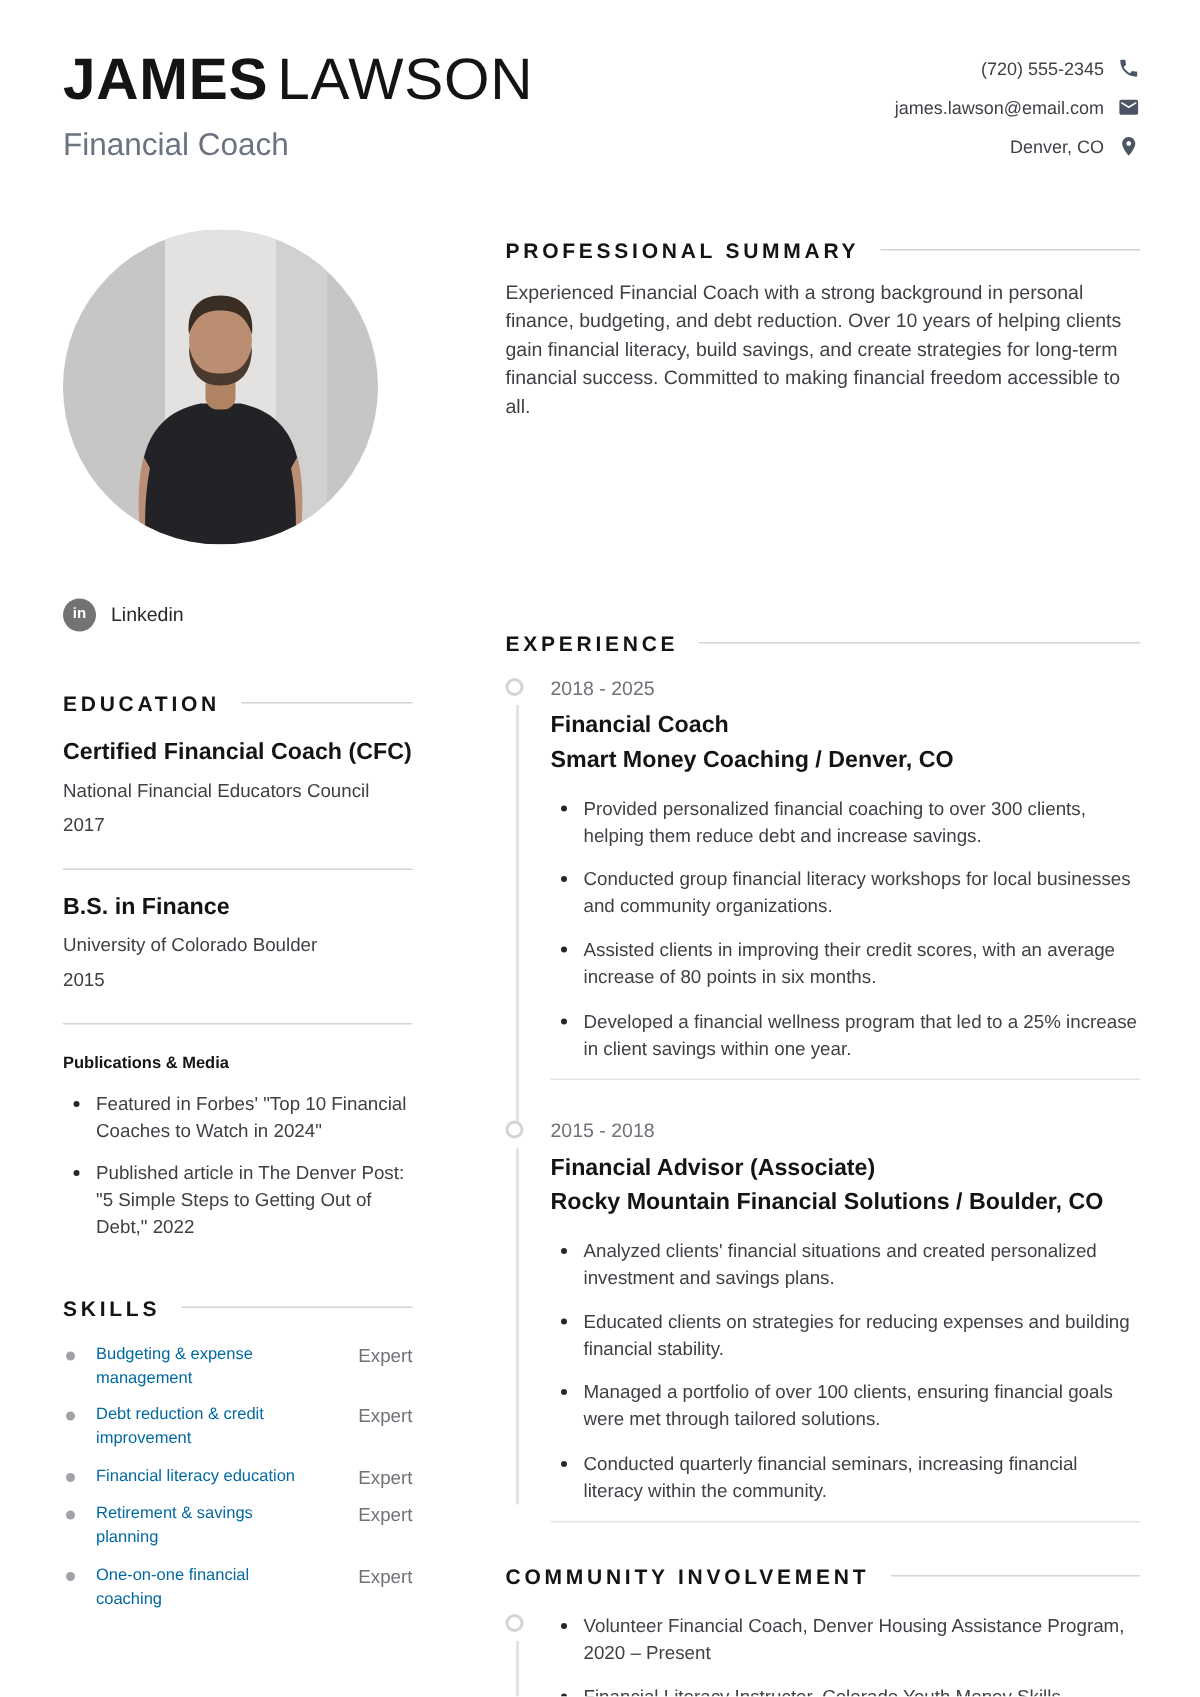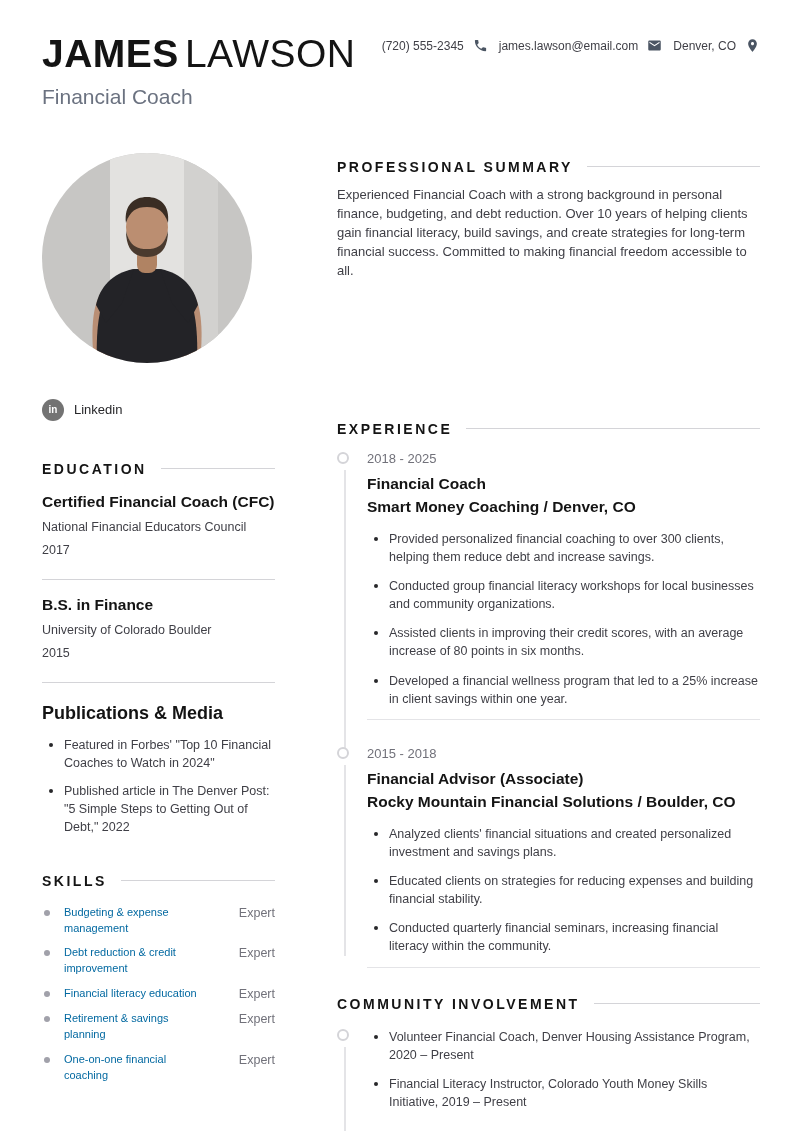--- a/index.html
+++ b/index.html
@@ -7,21 +7,21 @@
   body { font-family:"Liberation Sans","DejaVu Sans",sans-serif; color:#3f3f46; }
   .page { position:relative; width:800px; height:1131px; margin:0 auto; background:#fff;
           padding:34px 40px 0 42px; overflow:hidden; }
 
   
   .header { display:flex; justify-content:space-between; align-items:flex-start; }
   .name { font-size:39px; line-height:1.05; color:#141414; letter-spacing:.5px; }
   .name .first { font-weight:800;margin-top:46px; }
   .name .last  { font-weight:400; margin-left:6px; }
   .job-title { margin-top:10px; font-size:21px; color:#6b7280; font-weight:400; }
-  .contact { display:flex; gap:11px; padding-top:4px; }
+  .contact { display:flex; flex-direction:column; gap:11px; padding-top:4px; }
   .contact-row { display:flex; align-items:center; justify-content:flex-end; gap:9px;
                  font-size:12px; color:#3f3f46; cursor:pointer; }
   .contact-row svg { width:15px; height:15px; fill:#4b5563; flex:0 0 auto; }
 
   
   .main { display:flex; margin-top:44px; }
   .col-left  { width:233px; flex:0 0 233px; }
   .col-right { flex:1; margin-left:62px; }
 
   
@@ -43,21 +43,21 @@
   
   .education { margin-top:40px; }
   .edu-item { padding:16px 0 22px; }
   .edu-degree { font-size:15.5px; font-weight:700; color:#141414; }
   .edu-school { font-size:12.5px; margin-top:9px; color:#3f3f46; }
   .edu-year   { font-size:12.5px; margin-top:9px; color:#3f3f46; }
   .h-divider { height:1px; background:#d4d4d8; }
 
   
   .publications { padding-top:20px; }
-  .pub-heading { font-size:18px; font-weight:700; color:#141414; }
+  .pub-heading { font-size:11px; font-weight:700; color:#141414; }
   .dot-list { list-style:none; margin-top:12px; }
   .dot-list li { position:relative; padding-left:22px; font-size:12.5px; line-height:1.45;
                  color:#3f3f46; margin-bottom:10px; }
   .dot-list li::before { content:""; position:absolute; left:7px; top:7px; width:4px; height:4px;
                  border-radius:50%; background:#27272a; }
 
   
   .skills { margin-top:36px; }
   .skill-rows { margin-top:16px; }
   .skill-row { display:flex; align-items:flex-start; margin-bottom:9px; }
@@ -253,20 +253,21 @@
 
         <div class="tl-item">
           <span class="tl-circle"></span>
           <span class="tl-rail"></span>
           <div class="tl-dates">2015 - 2018</div>
           <div class="tl-title">Financial Advisor (Associate)</div>
           <div class="tl-company">Rocky Mountain Financial Solutions / Boulder, CO</div>
           <ul class="dot-list tl-bullets">
             <li>Analyzed clients' financial situations and created personalized investment and savings plans.</li>
             <li>Educated clients on strategies for reducing expenses and building financial stability.</li>
+            <li>Managed a portfolio of over 100 clients, ensuring financial goals were met through tailored solutions.</li>
             <li>Conducted quarterly financial seminars, increasing financial literacy within the community.</li>
           </ul>
         </div>
 
         <div class="job-divider"></div>
       </div>
 
       <div class="community">
         <div class="sec-head">
           <h2>COMMUNITY INVOLVEMENT</h2>

